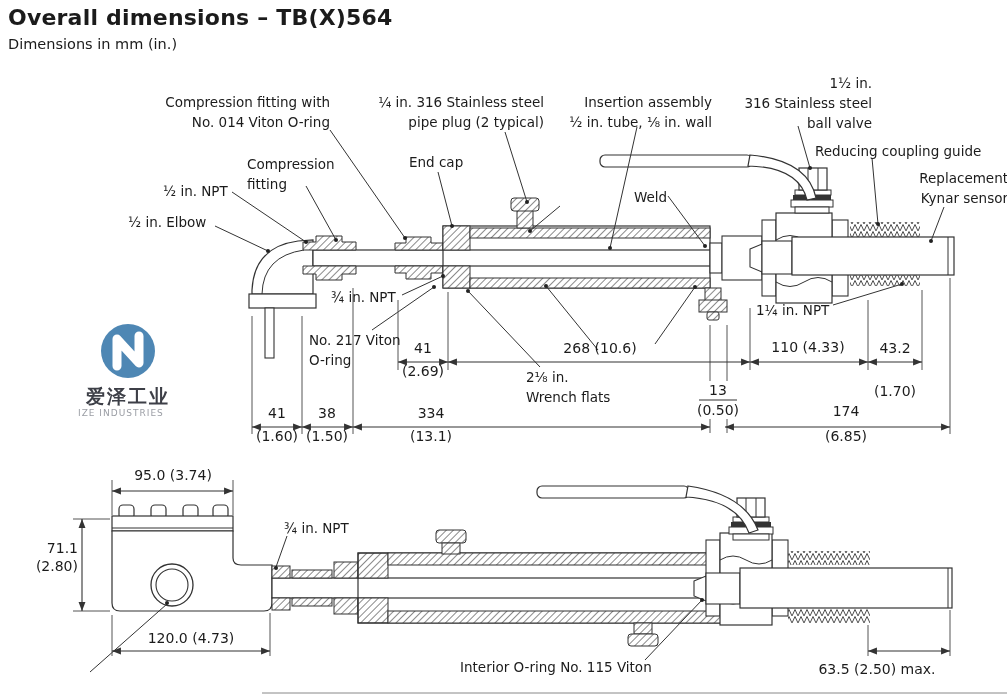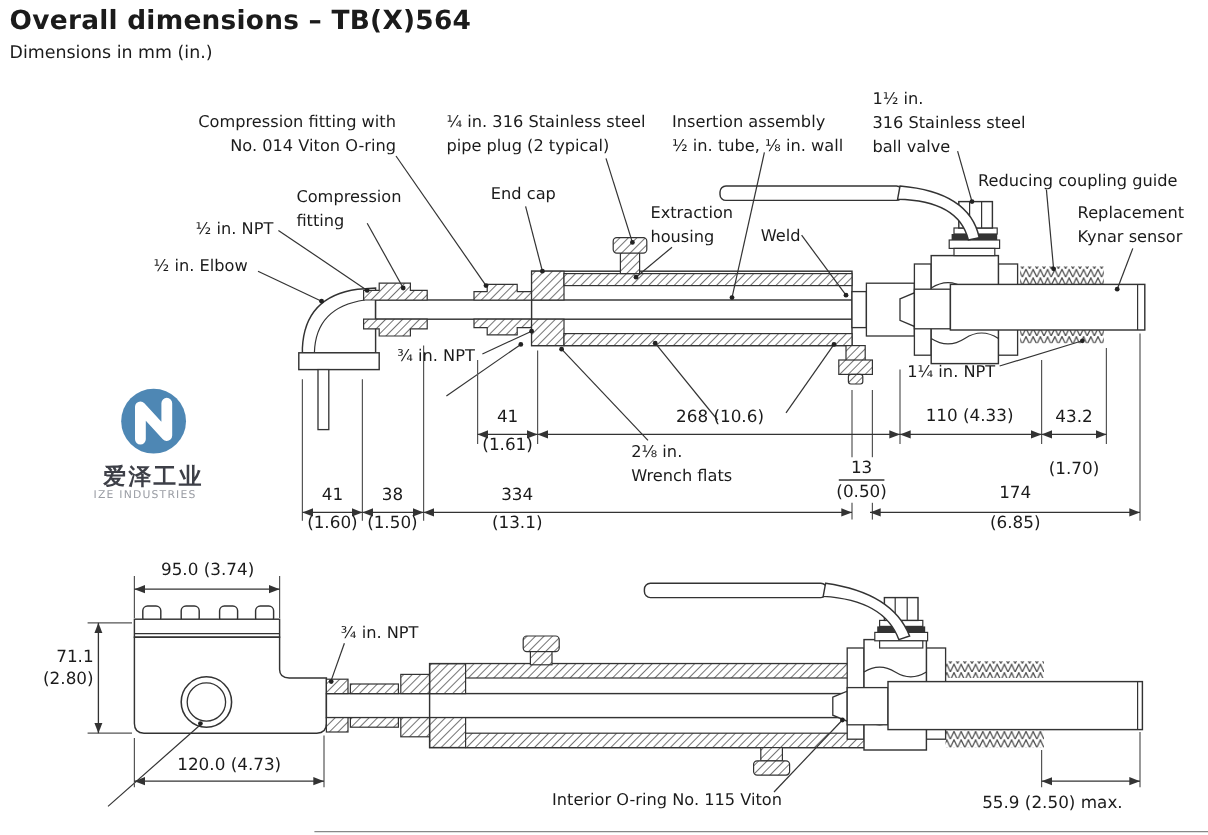--- a/index.html
+++ b/index.html
@@ -2,21 +2,21 @@
 <html><head>
 <meta charset="utf-8">
 <style>
   html,body{margin:0;padding:0;background:#fff;}
   #canvas{position:relative;width:1007px;height:696px;background:#fff;overflow:hidden;
           font-family:"DejaVu Sans","Liberation Sans",sans-serif;color:#1b1b1b;}
   .ttl{position:absolute;left:8px;top:5px;font-size:22px;font-weight:bold;letter-spacing:.2px;}
   .sub{position:absolute;left:8px;top:36px;font-size:14.5px;}
   .lbl{position:absolute;font-size:13.5px;line-height:20px;white-space:pre-line;}
   .dm{position:absolute;font-size:14px;line-height:15px;text-align:center;}
-  .ac{text-align:left}.ar{text-align:right}
+  .ac{text-align:right}.ar{text-align:right}
   svg.draw{position:absolute;left:0;top:0;}
   .logo-cn{position:absolute;left:78px;top:384px;width:100px;text-align:center;
            font-size:19px;font-weight:bold;color:#3d3f47;letter-spacing:2px;}
   .logo-en{position:absolute;left:78px;top:408px;width:100px;text-align:left;
            font-size:9px;color:#9a9da4;letter-spacing:1px;}
 </style>
 </head>
 <body>
 
 <div id="canvas">
@@ -266,32 +266,32 @@
 ½ in. tube, ⅛ in. wall</div>
   <div class="lbl ac" style="left:727px;top:73px;width:145px">1½ in.
 316 Stainless steel
 ball valve</div>
   <div class="lbl" style="left:815px;top:141px;width:195px">Reducing coupling guide</div>
   <div class="lbl" style="left:247px;top:154px;width:115px">Compression
 fitting</div>
   <div class="lbl ac" style="left:898px;top:168px;width:110px">Replacement
 Kynar sensor</div>
   <div class="lbl" style="left:409px;top:152px">End cap</div>
-  <div class="lbl" style="left:542px;top:168px;width:90px">Extraction
-housing</div>
   <div class="lbl" style="left:634px;top:187px">Weld</div>
   <div class="lbl" style="left:163px;top:181px">½ in. NPT</div>
   <div class="lbl" style="left:128px;top:212px">½ in. Elbow</div>
   <div class="lbl" style="left:331px;top:287px">¾ in. NPT</div>
+  <div class="lbl" style="left:309px;top:330px;width:115px">No. 217 Viton
+O-ring</div>
   <div class="lbl" style="left:526px;top:367px;width:110px">2⅛ in.
 Wrench flats</div>
   <div class="lbl" style="left:756px;top:300px">1¼ in. NPT</div>
 
   <div class="dm" style="left:393px;top:341px;width:60px">41</div>
-  <div class="dm" style="left:388px;top:364px;width:70px">(1.61)</div>
+  <div class="dm" style="left:388px;top:364px;width:70px">(2.69)</div>
   <div class="dm" style="left:540px;top:341px;width:120px">268 (10.6)</div>
   <div class="dm" style="left:748px;top:340px;width:120px">110 (4.33)</div>
   <div class="dm" style="left:863px;top:341px;width:64px">43.2</div>
   <div class="dm" style="left:861px;top:384px;width:68px">(1.70)</div>
   <div class="dm" style="left:697px;top:383px;width:42px">13</div>
   <div class="dm" style="left:694px;top:403px;width:48px">(0.50)</div>
   <div class="dm" style="left:247px;top:406px;width:60px">41</div>
   <div class="dm" style="left:242px;top:429px;width:70px">(1.60)</div>
   <div class="dm" style="left:297px;top:406px;width:60px">38</div>
   <div class="dm" style="left:292px;top:429px;width:70px">(1.50)</div>
@@ -300,15 +300,15 @@
   <div class="dm" style="left:816px;top:404px;width:60px">174</div>
   <div class="dm" style="left:812px;top:429px;width:68px">(6.85)</div>
 
   <div class="lbl" style="left:284px;top:518px">¾ in. NPT</div>
   <div class="lbl" style="left:460px;top:657px">Interior O-ring No. 115 Viton</div>
 
   <div class="dm" style="left:113px;top:468px;width:120px">95.0 (3.74)</div>
   <div class="dm ar" style="left:30px;top:541px;width:48px">71.1</div>
   <div class="dm ar" style="left:24px;top:559px;width:54px">(2.80)</div>
   <div class="dm" style="left:131px;top:631px;width:120px">120.0 (4.73)</div>
-  <div class="dm" style="left:802px;top:662px;width:150px">55.9 (2.50) max.</div>
+  <div class="dm" style="left:802px;top:662px;width:150px">63.5 (2.50) max.</div>
 
 </div>
 
 </body></html>

